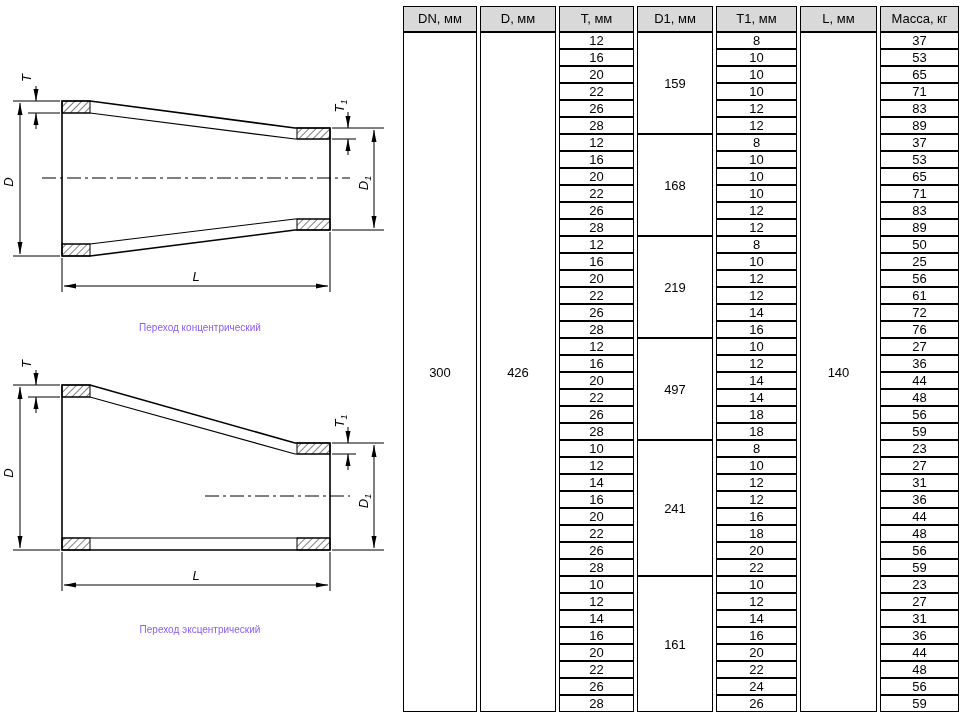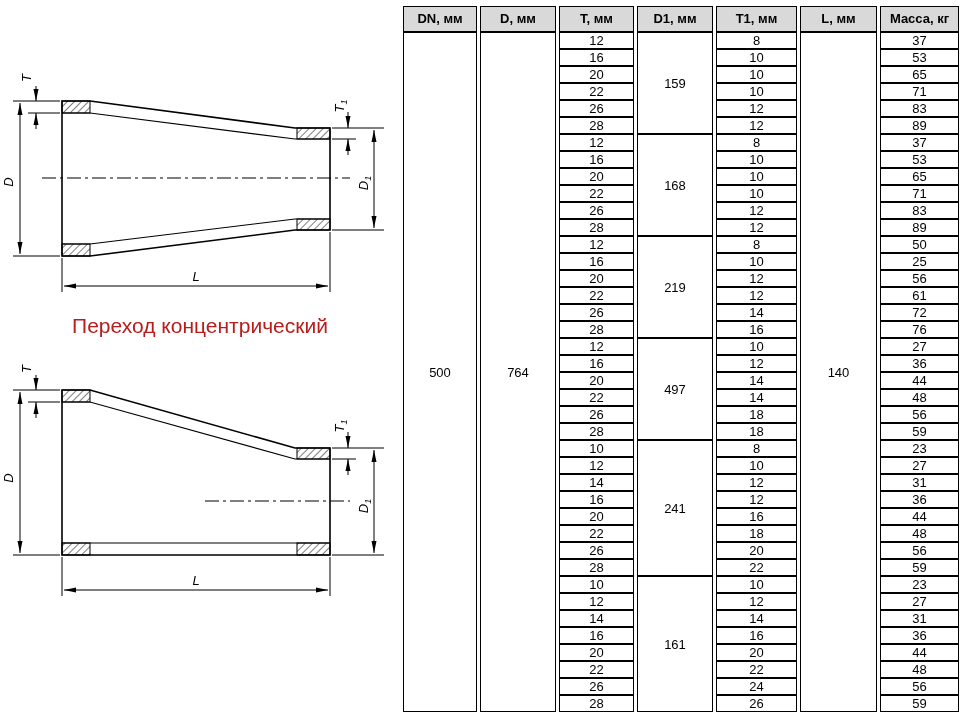--- a/index.html
+++ b/index.html
@@ -3,26 +3,26 @@
 <meta charset="utf-8">
 <style>
   * { margin:0; padding:0; box-sizing:border-box; }
   html,body { width:970px; height:726px; background:#ffffff; font-family:"Liberation Sans",sans-serif; color:#000; overflow:hidden; }
   .page { display:flex; width:970px; height:726px; }
   .left { width:400px; position:relative; }
   .right { width:570px; padding:6px 4px 0 0; }
 
   .fig1 { display:block; margin:48px 0 0 0; }
   .fig2 { display:block; margin:22px 0 0 0; }
-  .caption { width:400px; text-align:center; font-size:21px; margin-top:16px; color:#b91c1c; }
+  .caption { width:400px; text-align:center; font-size:10px; margin-top:24px; color:#8b5cf6; }
 
   table { border-collapse:separate; border-spacing:3px 0; table-layout:fixed; width:560px; }
   th, td { border:1px solid #000; text-align:center; vertical-align:middle;
            font-size:13px; padding:0; height:15px; line-height:15px; overflow:hidden; }
-  th { background:#d9d9d9; font-weight:bold; height:24px; line-height:24px; }
+  th { background:#d9d9d9; font-weight:normal; height:24px; line-height:24px; }
 
   .outline { fill:none; stroke:#000; stroke-width:1.6; }
   .inner   { fill:none; stroke:#000; stroke-width:1.2; }
   .hatchbox{ stroke:#000; stroke-width:1; }
   .cl      { stroke:#000; stroke-width:1; stroke-dasharray:14 4 3 4; }
   .ext     { stroke:#000; stroke-width:1; }
   .dimline { stroke:#000; stroke-width:1; }
   .dim     { font:italic 13px "Liberation Sans",sans-serif; fill:#000; }
 </style>
 </head>
@@ -141,20 +141,21 @@
       </g>
 
       <g>
         <line class="ext" x1="62" y1="197" x2="62" y2="236"></line>
         <line class="ext" x1="330" y1="197" x2="330" y2="236"></line>
         <line class="dimline" x1="64" y1="230" x2="328" y2="230" marker-start="url(#ar2)" marker-end="url(#ar2)"></line>
         <text class="dim" x="196" y="225" text-anchor="middle">L</text>
       </g>
     </svg>
 
+    <div class="caption">Переход эксцентрический</div>
   </div>
 
   <div class="right">
     <table>
       <colgroup>
         <col style="width:74px">
           <col style="width:76px">
           <col style="width:75px">
         <col style="width:76px">
           <col style="width:81px">
@@ -167,22 +168,22 @@
             <th>D, мм</th>
             <th>T, мм</th>
             <th>D1, мм</th>
             <th>T1, мм</th>
             <th>L, мм</th>
             <th>Масса, кг</th>
           </tr>
       </thead>
       <tbody>
           <tr>
-            <td rowspan="40">500</td>
-            <td rowspan="40">764</td>
+            <td rowspan="40">300</td>
+            <td rowspan="40">426</td>
             <td>12</td>
             <td rowspan="6">159</td>
             <td>8</td>
             <td rowspan="40">140</td>
             <td>37</td>
           </tr>
           <tr>
             <td>16</td>
             <td>10</td>
             <td>53</td>

